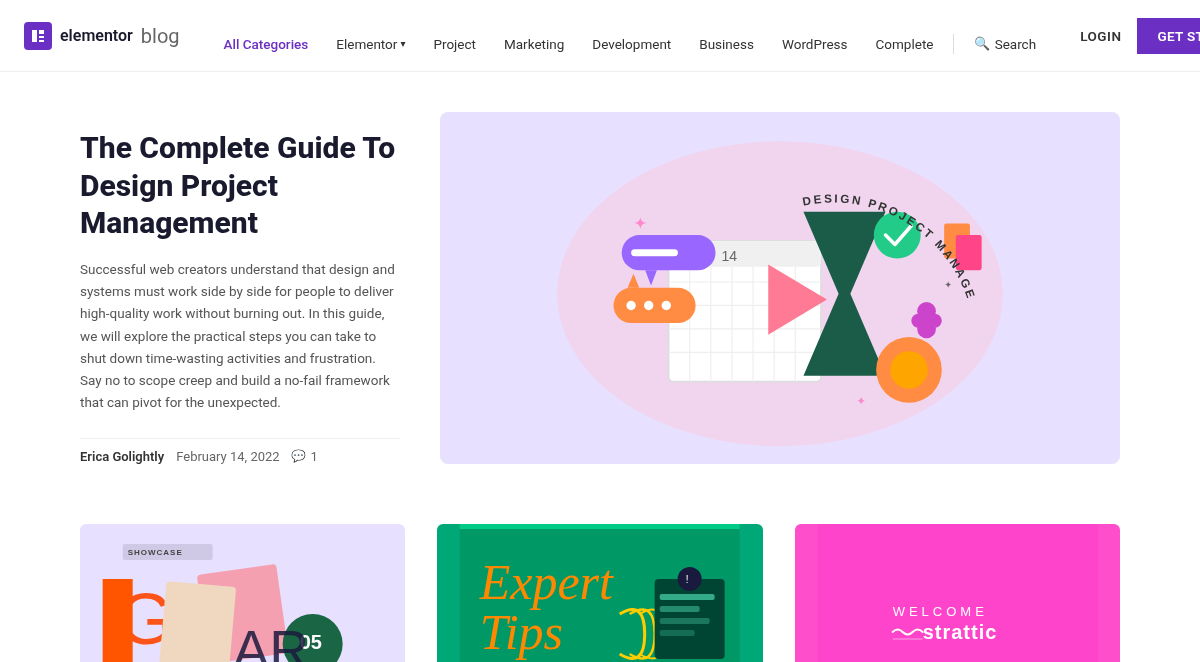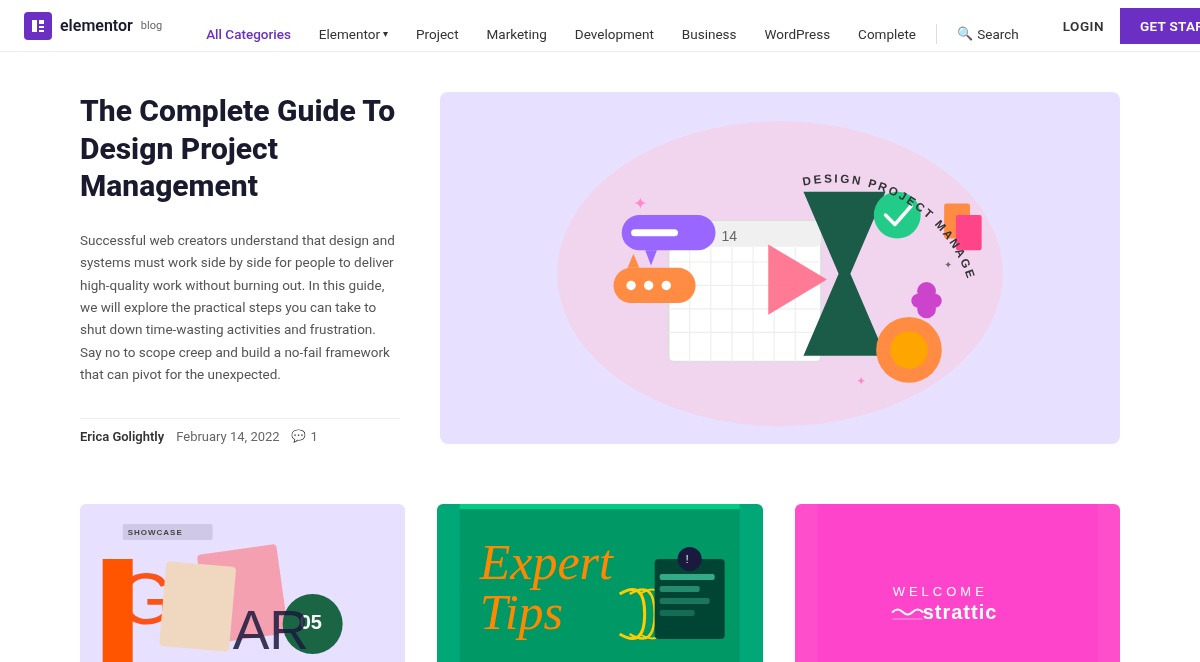--- a/index.html
+++ b/index.html
@@ -3,21 +3,21 @@
   <meta charset="utf-8">
   <style>
     * { margin: 0; padding: 0; box-sizing: border-box; }
     body { font-family: -apple-system, BlinkMacSystemFont, 'Segoe UI', Roboto, Arial, sans-serif; background: #fff; width: 1200px; min-height: 662px; overflow-x: hidden; }
 
     
     .header {
       display: flex;
       align-items: center;
       padding: 0 24px;
-      height: 52px;
+      height: 72px;
       border-bottom: 1px solid #eee;
       gap: 32px;
       background: #fff;
     }
     .logo-area {
       display: flex;
       align-items: center;
       gap: 8px;
       flex-shrink: 0;
     }
@@ -32,21 +32,21 @@
       color: #fff;
       font-size: 14px;
       font-weight: bold;
     }
     .logo-text {
       font-size: 16px;
       font-weight: 600;
       color: #1a1a2e;
     }
     .logo-blog {
-      font-size: 11px;
+      font-size: 20px;
       font-weight: 400;
       color: #666;
     }
     .nav {
       display: flex;
       align-items: center;
       gap: 4px;
       flex: 1;
       margin-top: 16px;
     }
@@ -106,21 +106,21 @@
       display: flex;
       align-items: stretch;
       padding: 40px 80px;
       gap: 40px;
       max-width: 1200px;
     }
     .hero-text {
       flex: 0 0 320px;
       display: flex;
       flex-direction: column;
-      justify-content: space-between;
+      justify-content: flex-end;
       gap: 16px;
     }
     .hero-title {
       font-size: 30px;
       font-weight: 800;
       color: #1a1a2e;
       line-height: 1.25;
     }
     .hero-description {
       font-size: 13.5px;

